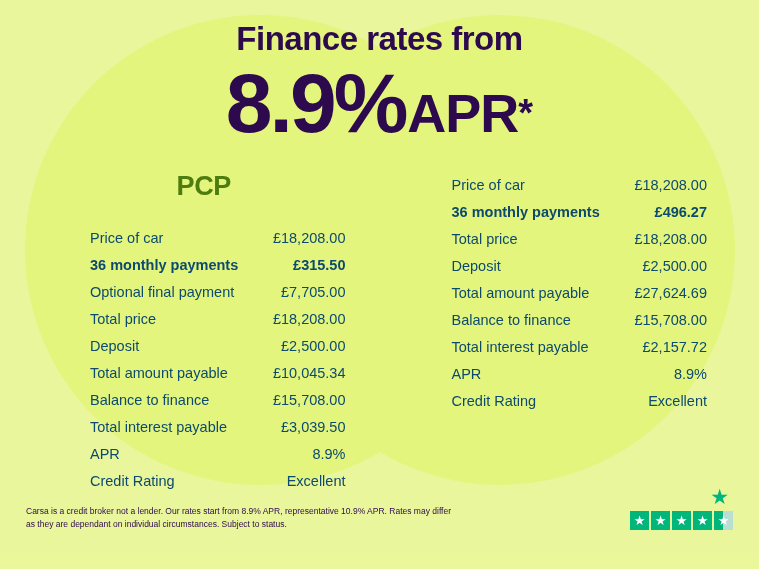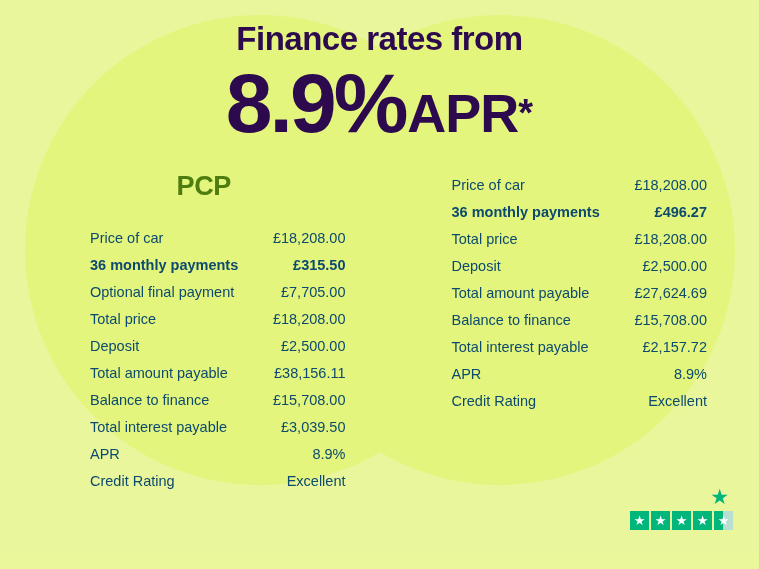--- a/index.html
+++ b/index.html
@@ -207,21 +207,21 @@
         <div class="row">
           <span class="label">Total price</span>
           <span class="value">£18,208.00</span>
         </div>
         <div class="row">
           <span class="label">Deposit</span>
           <span class="value">£2,500.00</span>
         </div>
         <div class="row">
           <span class="label">Total amount payable</span>
-          <span class="value">£38,156.11</span>
+          <span class="value">£10,045.34</span>
         </div>
         <div class="row">
           <span class="label">Balance to finance</span>
           <span class="value">£15,708.00</span>
         </div>
         <div class="row">
           <span class="label">Total interest payable</span>
           <span class="value">£3,039.50</span>
         </div>
         <div class="row">
@@ -270,20 +270,21 @@
         </div>
         <div class="row">
           <span class="label">Credit Rating</span>
           <span class="value">Excellent</span>
         </div>
       </div>
 
     </div>
 
     <div class="footer">
+      <div class="disclaimer">Carsa is a credit broker not a lender. Our rates start from 8.9% APR, representative 10.9% APR. Rates may differ as they are dependant on individual circumstances. Subject to status.</div>
 
       <div class="trustpilot">
         <div class="tp-head">
           <span class="tp-star-logo">★</span>
         </div>
         <div class="tp-stars">
           <div class="tp-box">
               <span>★</span>
             </div>
           <div class="tp-box">

